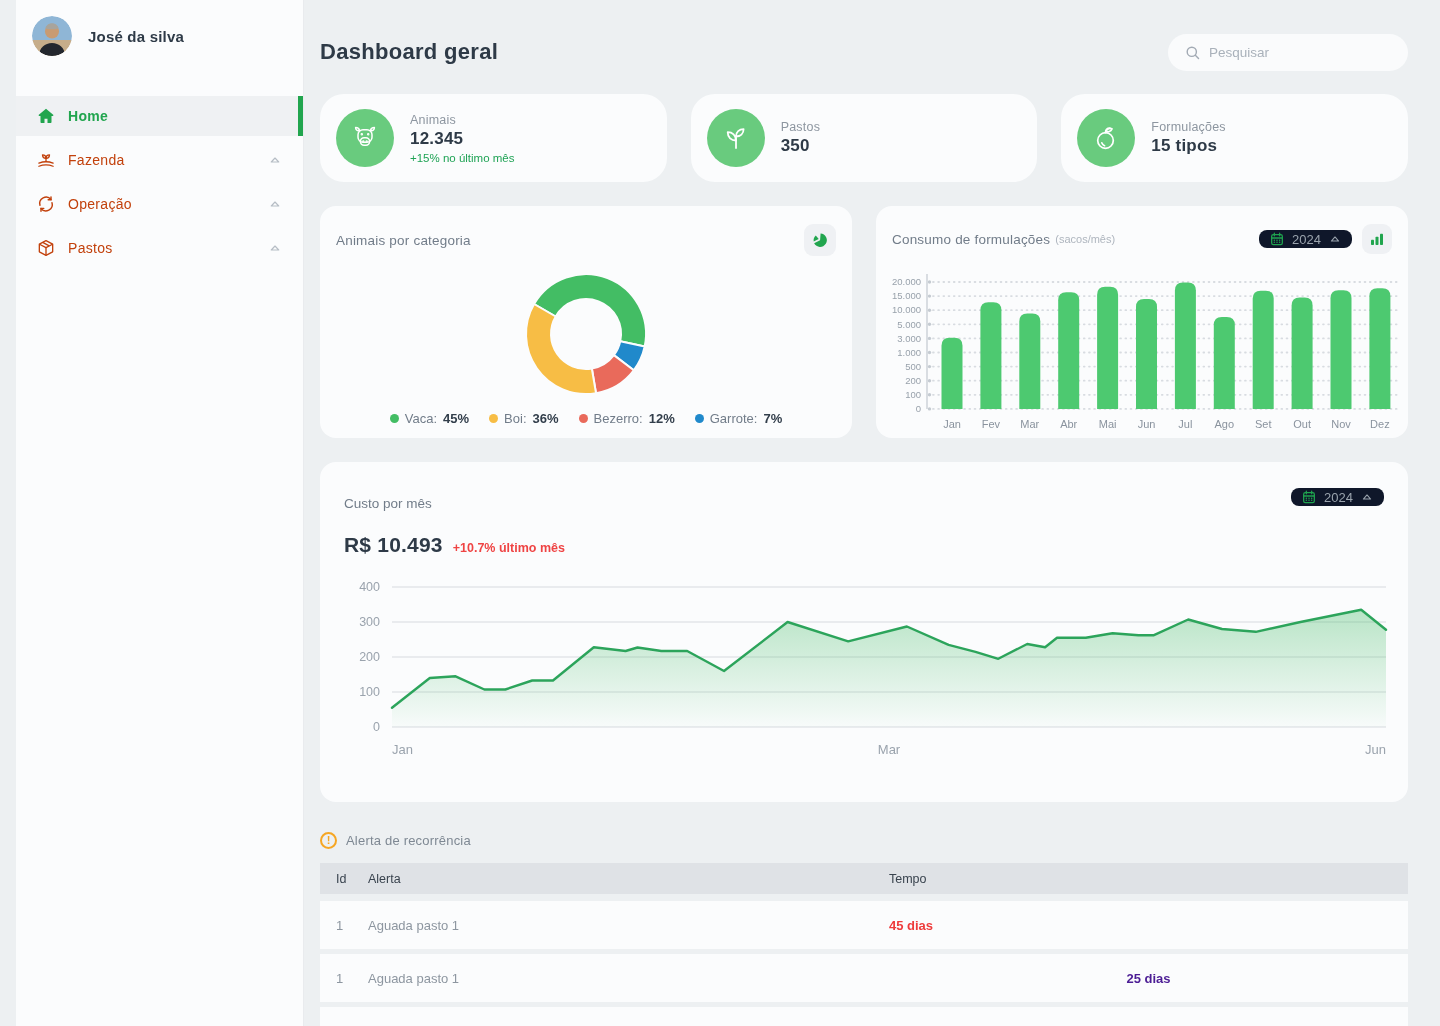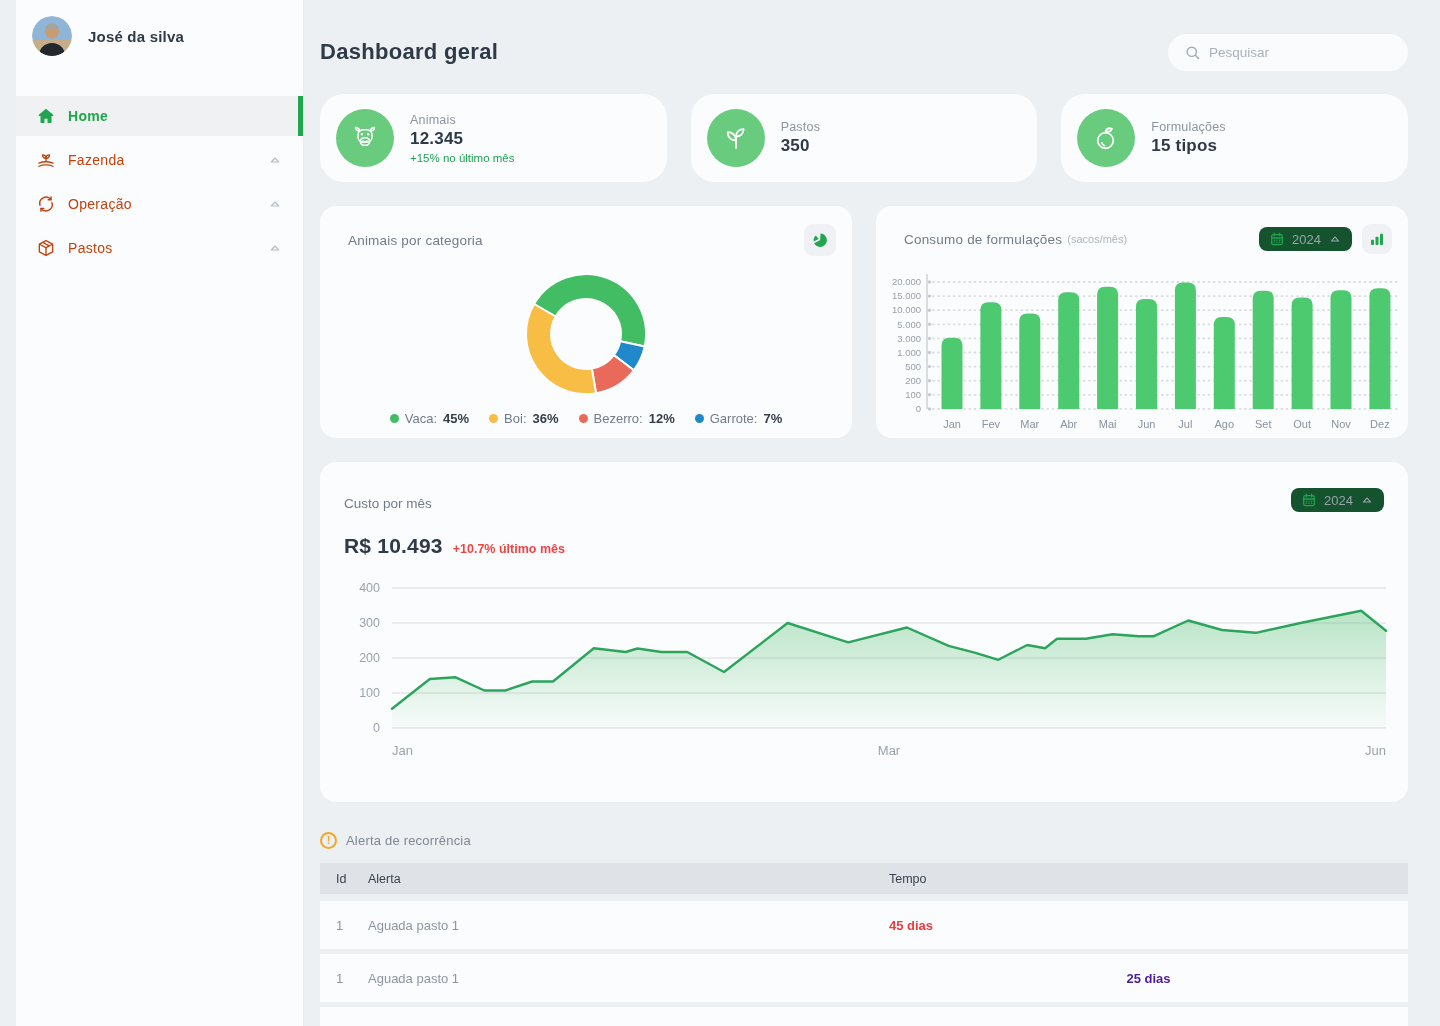--- a/index.html
+++ b/index.html
@@ -34,27 +34,27 @@
   .stat-card { flex:1; height:88px; background:#FBFCFD; border-radius:24px; display:flex; align-items:center; gap:16px; padding-left:16px; }
   .stat-icon { width:58px; height:58px; border-radius:50%; background:#69CB7E; display:flex; align-items:center; justify-content:center; }
   .stat-icon svg { width:32px; height:32px; }
   .stat-label { font-size:12.5px; color:#8D96A0; letter-spacing:.2px; }
   .stat-value { font-size:17px; font-weight:bold; color:#2E3A47; margin-top:2px; letter-spacing:.2px; }
   .stat-delta { font-size:11.5px; color:#1FA355; margin-top:3px; }
 
   
   .charts-row { display:flex; gap:24px; margin-top:24px; }
   .chart-card { width:532px; height:232px; background:#FBFCFD; border-radius:16px; position:relative; }
-  .card-head { display:flex; align-items:center; padding:18px 16px 0 28px; }
+  .card-head { display:flex; align-items:center; padding:18px 16px 0 16px; }
   .card-title { font-size:13.5px; color:#717C89; letter-spacing:.2px; }
   .card-subtitle { font-size:11px; color:#AEB5BE; margin-left:5px; }
   .head-spacer { flex:1; }
   .icon-btn { width:32px; height:32px; border-radius:9px; background:#EFF1F4; display:flex; align-items:center; justify-content:center; cursor:pointer; color:#21A54E; }
   .icon-btn svg { width:18px; height:18px; }
-  .year-pill { display:flex; align-items:center; gap:7px; background:#14532d; border-radius:8px; height:24px; padding:0 10px; cursor:pointer; margin-right:10px; }
+  .year-pill { display:flex; align-items:center; gap:7px; background:#0f172a; border-radius:8px; height:18px; padding:0 10px; cursor:pointer; margin-right:10px; }
   .year-pill svg.cal { width:16px; height:16px; color:#1FA44F; }
   .year-pill .year-label { font-size:13px; color:#9AA3AD; }
   .year-pill svg.tri { width:14px; height:14px; color:#9AA3AD; }
 
   .donut-wrap { display:flex; justify-content:center; margin-top:2px; }
   .legend { position:absolute; bottom:12px; left:0; right:0; display:flex; justify-content:center; gap:20px; }
   .legend-item { display:flex; align-items:center; gap:6px; font-size:13px; color:#717C89; }
   .legend-dot { width:9px; height:9px; border-radius:50%; }
   .legend-pct { font-weight:bold; color:#323E4B; }
 

